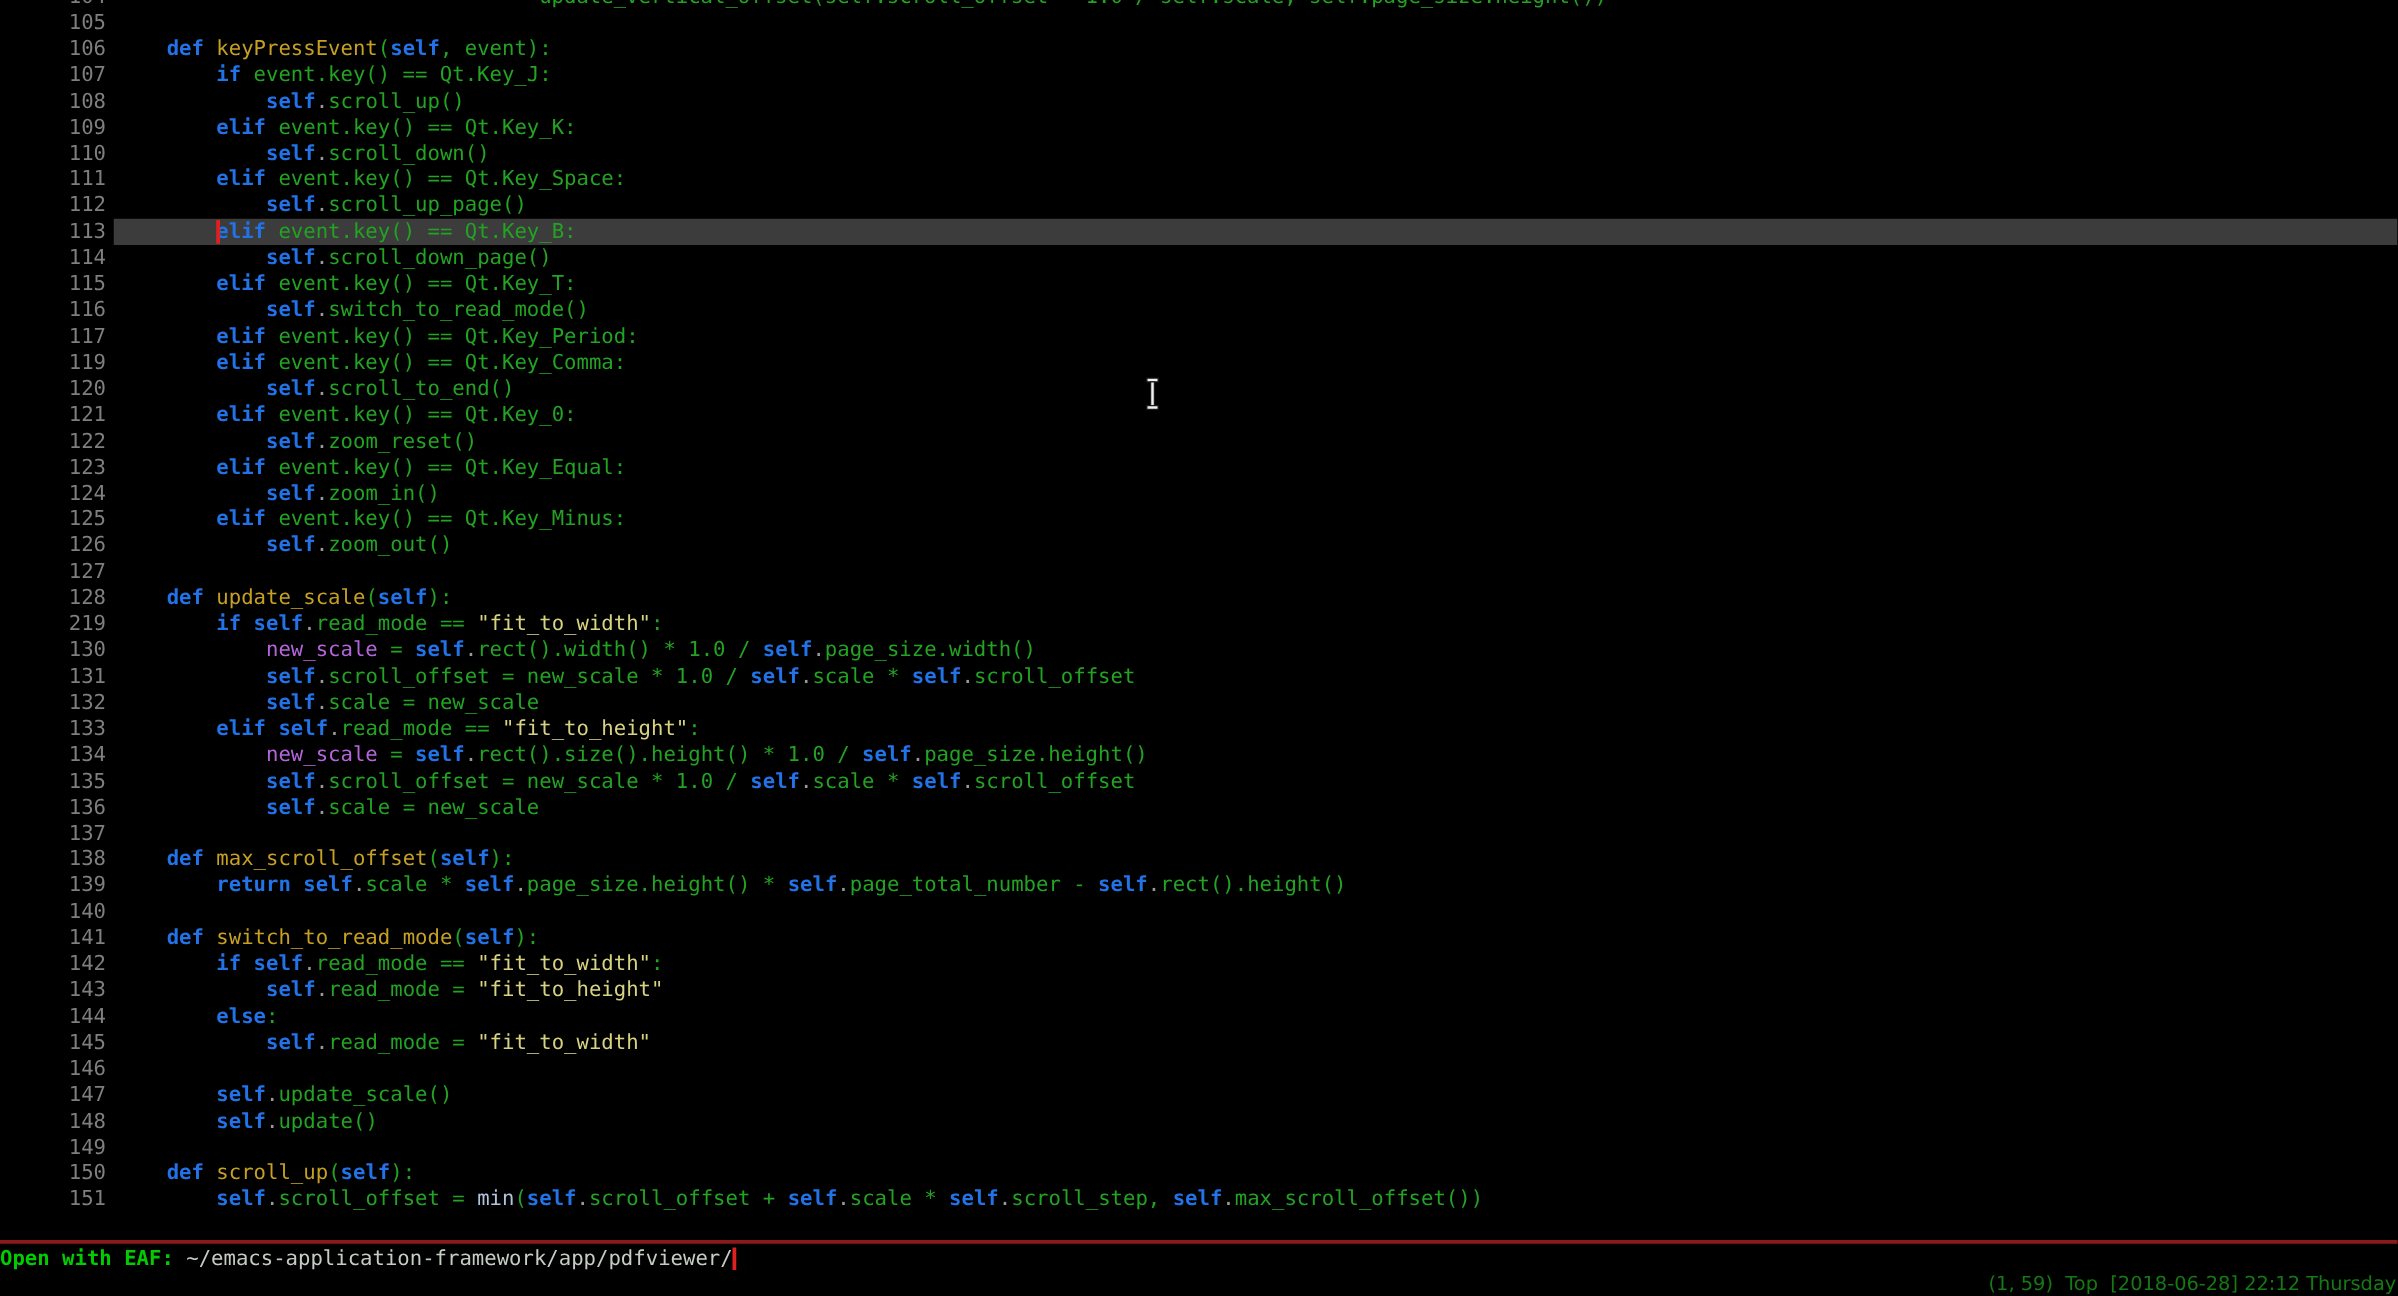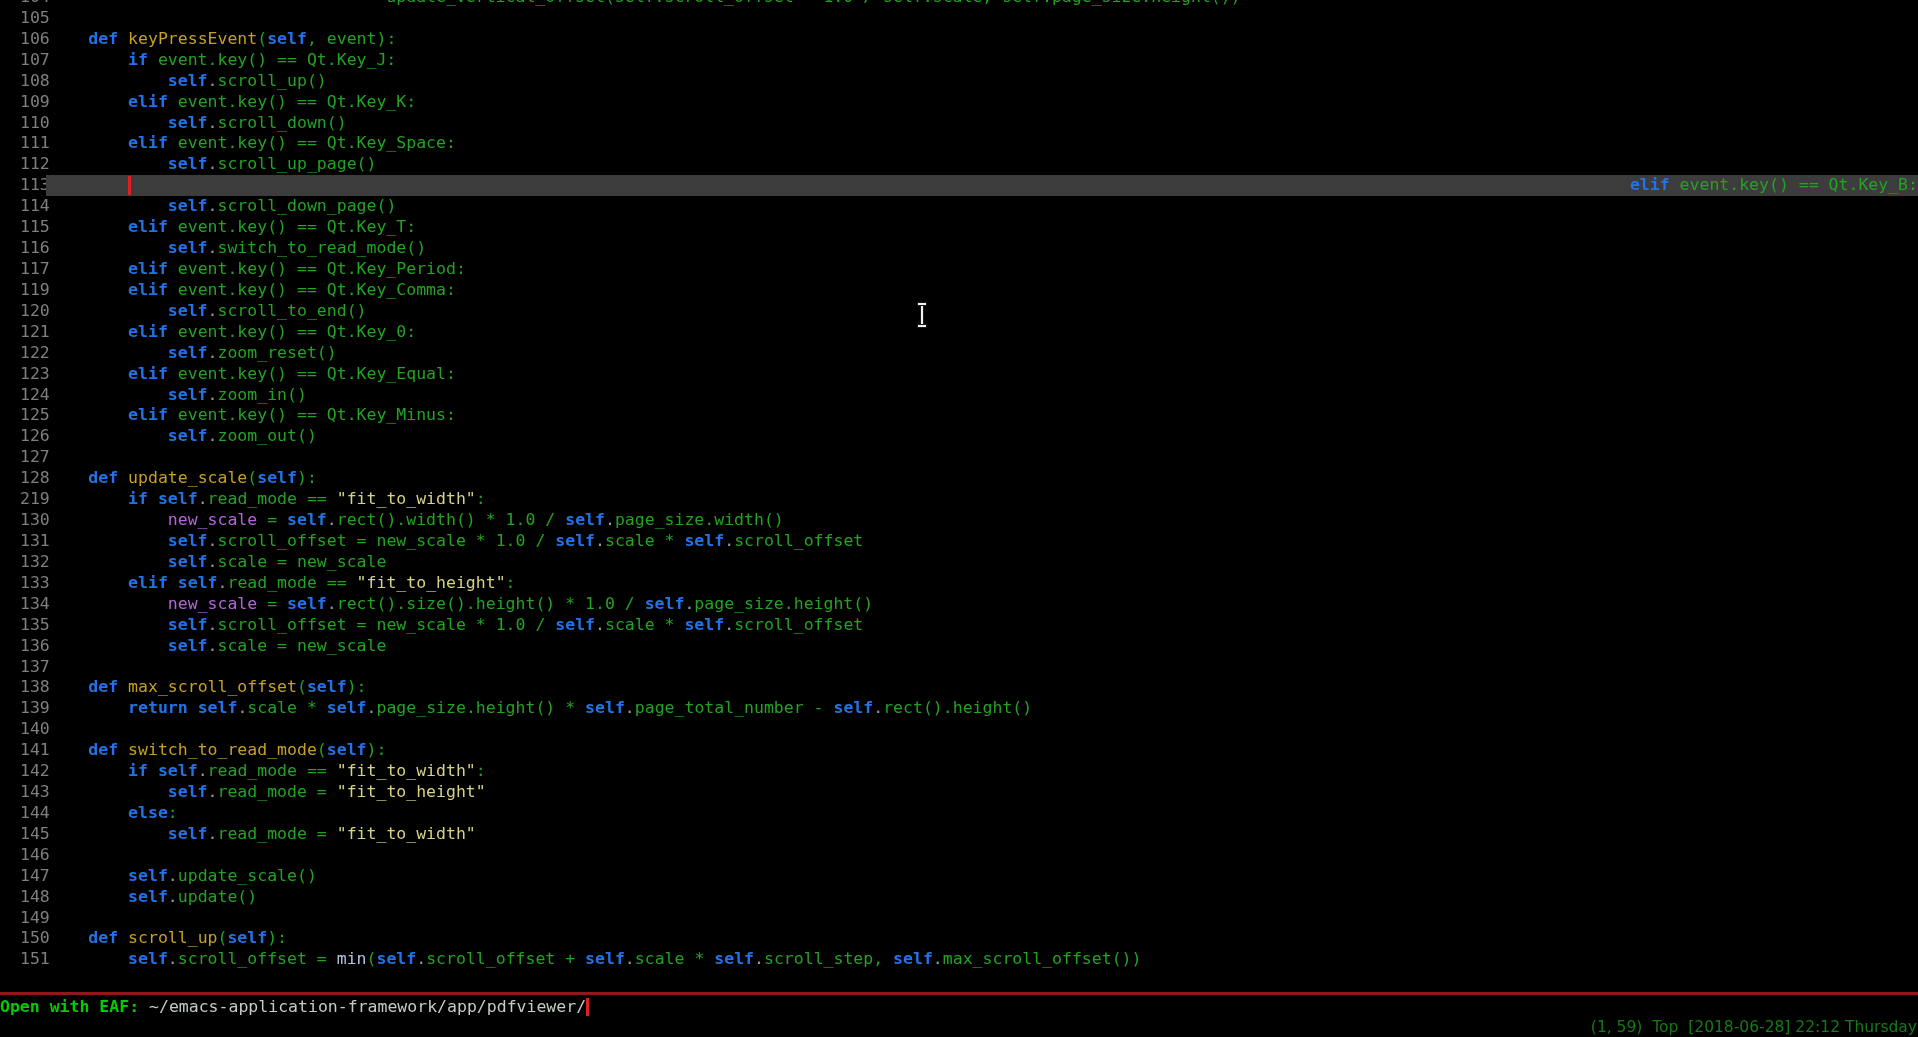--- a/index.html
+++ b/index.html
@@ -14,25 +14,26 @@
     background:var(--background);
     font-family:"DejaVu Sans Mono", monospace;
   }
   #editor{position:absolute;left:0;top:0;width:1918px;height:992px;overflow:hidden;}
   .row{
     height:20.93px;line-height:20.93px;font-size:16.5px;white-space:pre;
     display:flex;align-items:stretch;
   }
   .row.partial{margin-top:-13px;}
   .ln{
-    flex:none;width:46px;padding-left:20px;box-sizing:border-box;
+    flex:none;width:46px;padding-left:10px;box-sizing:border-box;
     color:var(--line-number);
+    margin-left:45px;
   }
   .code{flex:1 1 auto;position:relative;padding-left:2.6px;}
-  .row.hl .code{background:var(--hl-line-bg);text-align:right;}
+  .row.hl .code{background:var(--hl-line-bg);}
   .t-g{color:var(--code-default);}
   .t-k{color:var(--keyword);font-weight:bold;}
   .t-f{color:var(--function-name);}
   .t-s{color:var(--string);}
   .t-v{color:var(--variable);margin-top:28px;}
   .t-b{color:var(--builtin);}
   .t-d{color:var(--punct-dim);}
   .bar-cursor{
     position:absolute;top:1px;bottom:1px;width:2.5px;background:var(--cursor-red);
   }

